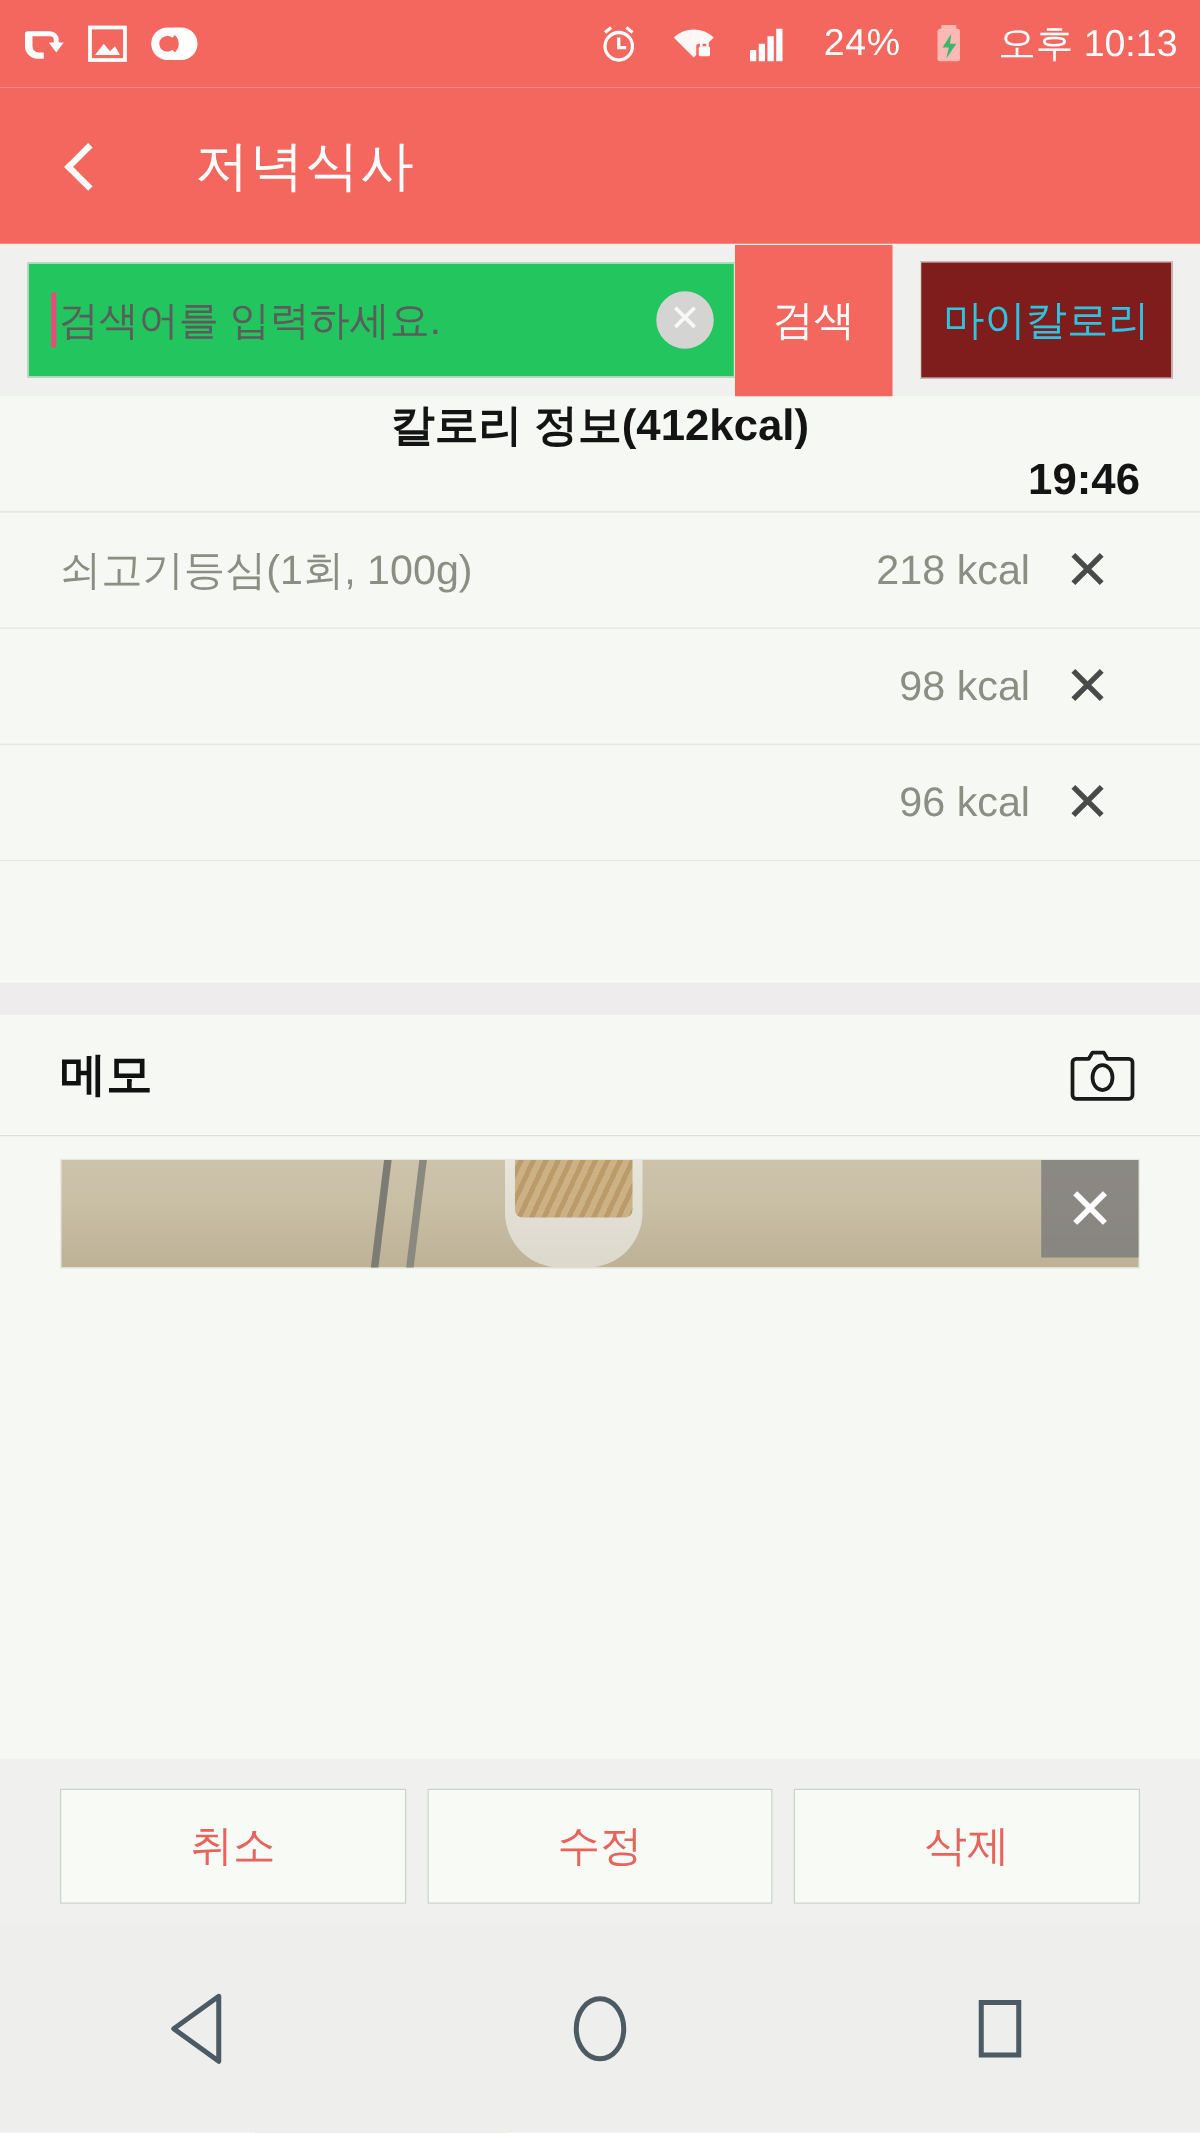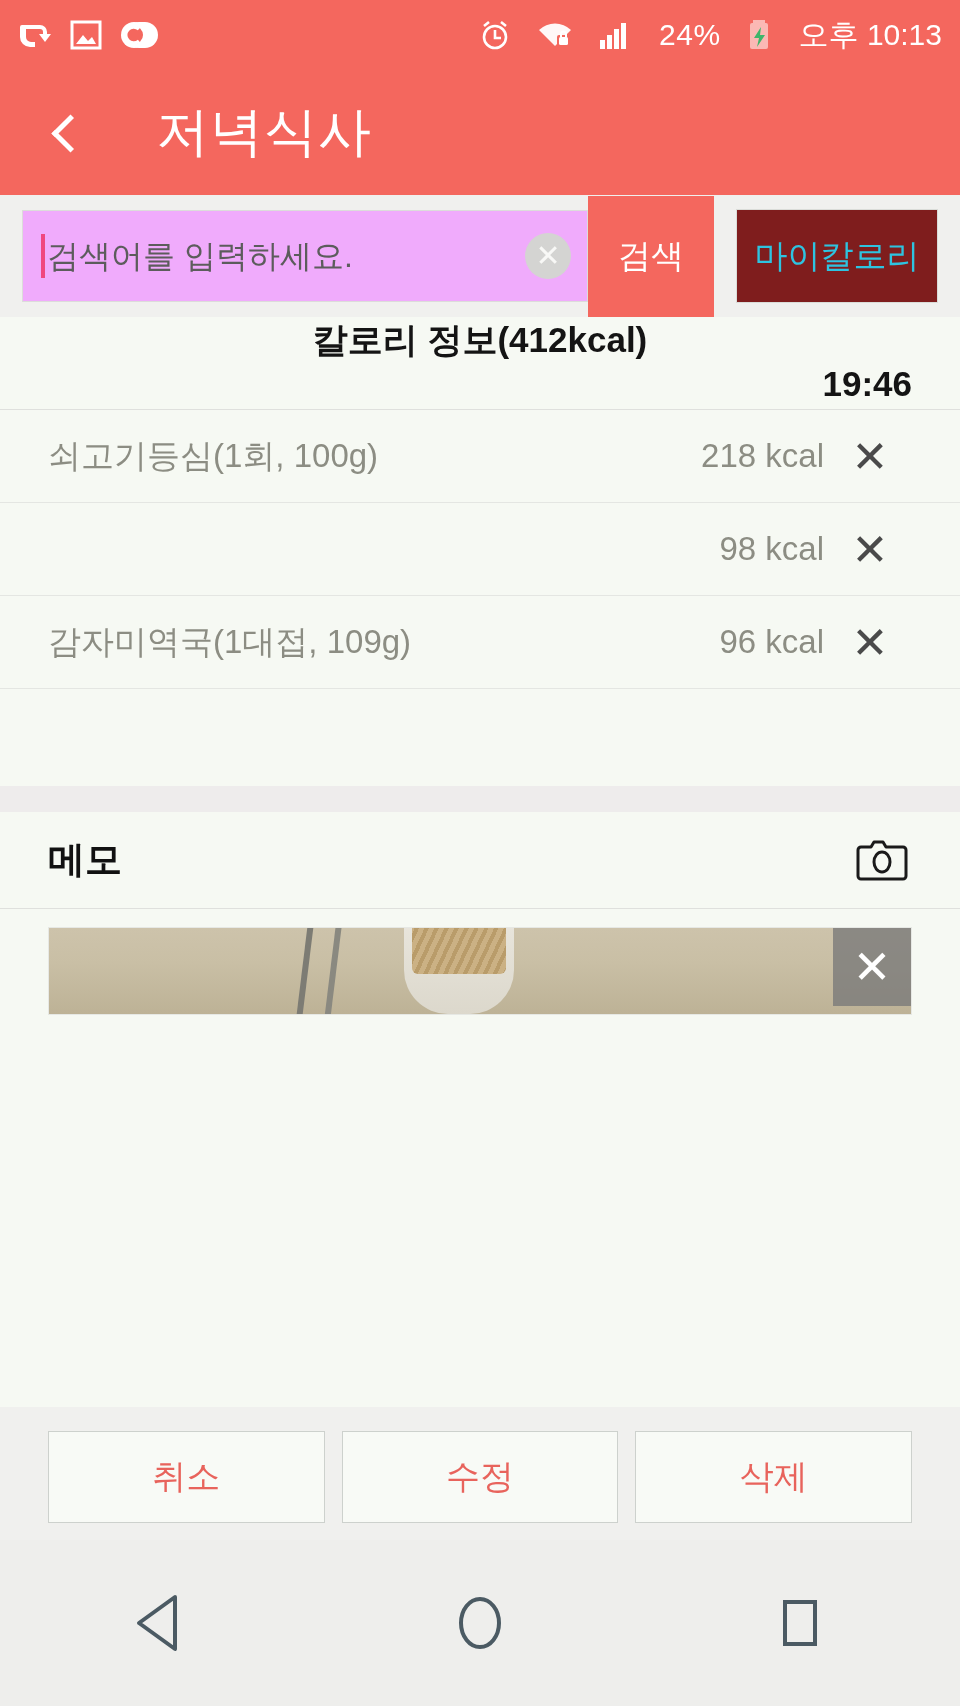--- a/index.html
+++ b/index.html
@@ -27,30 +27,30 @@
     height: 125px; background: #f4675e; display: flex; align-items: center;
     padding-left: 48px; position: relative;
   }
   .back-chev { width: 34px; height: 34px; position: relative; }
   .back-chev::before {
     content: ""; position: absolute; left: 9px; top: 4px;
     width: 22px; height: 22px; border-left: 5px solid #fff; border-bottom: 5px solid #fff;
     transform: rotate(45deg);
   }
   .appbar-title {
-    margin-left: 74px; color: #fff; font-size: 53px; font-weight: 400; letter-spacing: 1px;
+    margin-left: 74px; color: #fff; font-size: 43px; font-weight: 400; letter-spacing: 1px;
   }
 
   
   .searchbar {
     height: 122px; background: #f0f0ee; display: flex; align-items: center;
     padding: 0 22px; gap: 0;
   }
   .search-wrap {
-    flex: 1; height: 92px; background: #f0abfc; border: 1px solid #dcdcda;
+    flex: 1; height: 92px; background: #22c55e; border: 1px solid #dcdcda;
     display: flex; align-items: center; position: relative; max-width: 620px;
   }
   .caret { width: 4px; height: 44px; background: #f0477f; margin-left: 18px; }
   .search-input {
     flex: 1; border: none; outline: none; background: transparent;
     font-family: inherit; font-size: 32px; color: #555; padding-left: 2px;
   }
   .search-input::placeholder { color: #5c5c5c; opacity: 1; }
   .clear-btn {
     width: 46px; height: 46px; border-radius: 50%; background: #d4d4d2;
@@ -235,21 +235,20 @@
     <div class="food-row">
       <div class="food-name">쇠고기등심(1회, 100g)</div>
       <div class="food-kcal">218 kcal</div>
       <button class="food-del">✕</button>
     </div>
     <div class="food-row">
       <div class="food-kcal">98 kcal</div>
       <button class="food-del">✕</button>
     </div>
     <div class="food-row">
-      <div class="food-name">감자미역국(1대접, 109g)</div>
       <div class="food-kcal">96 kcal</div>
       <button class="food-del">✕</button>
     </div>
 
     <div class="list-pad"></div>
   </div>
 
   <div class="grey-band"></div>
 
   <div class="memo-head">

